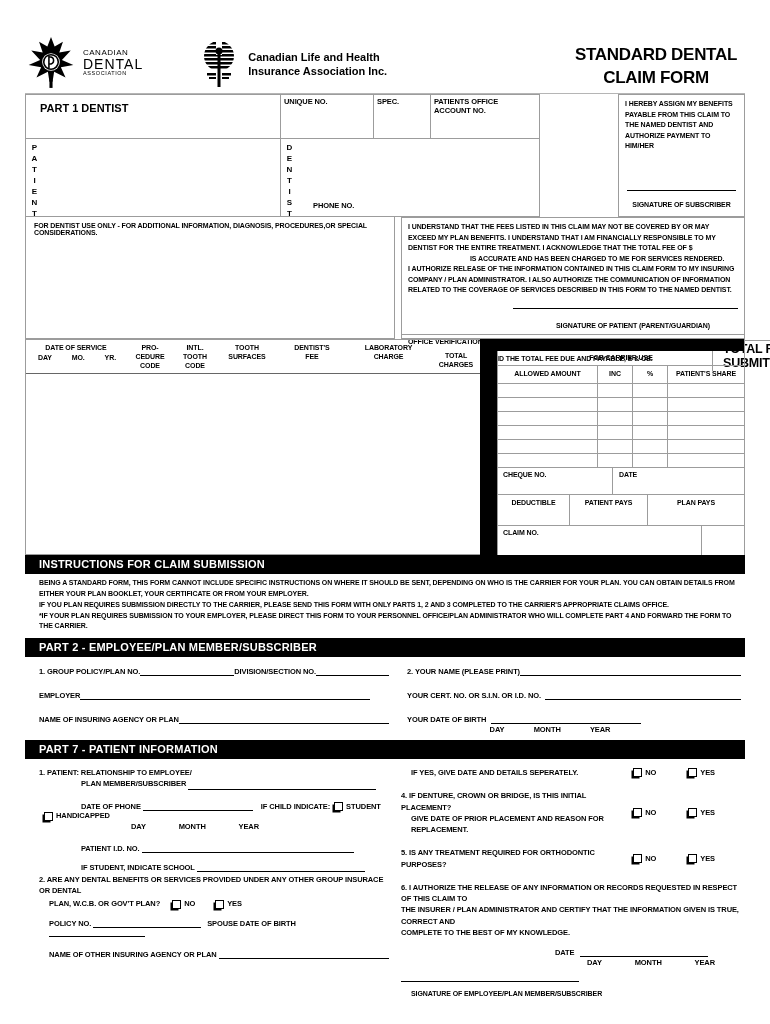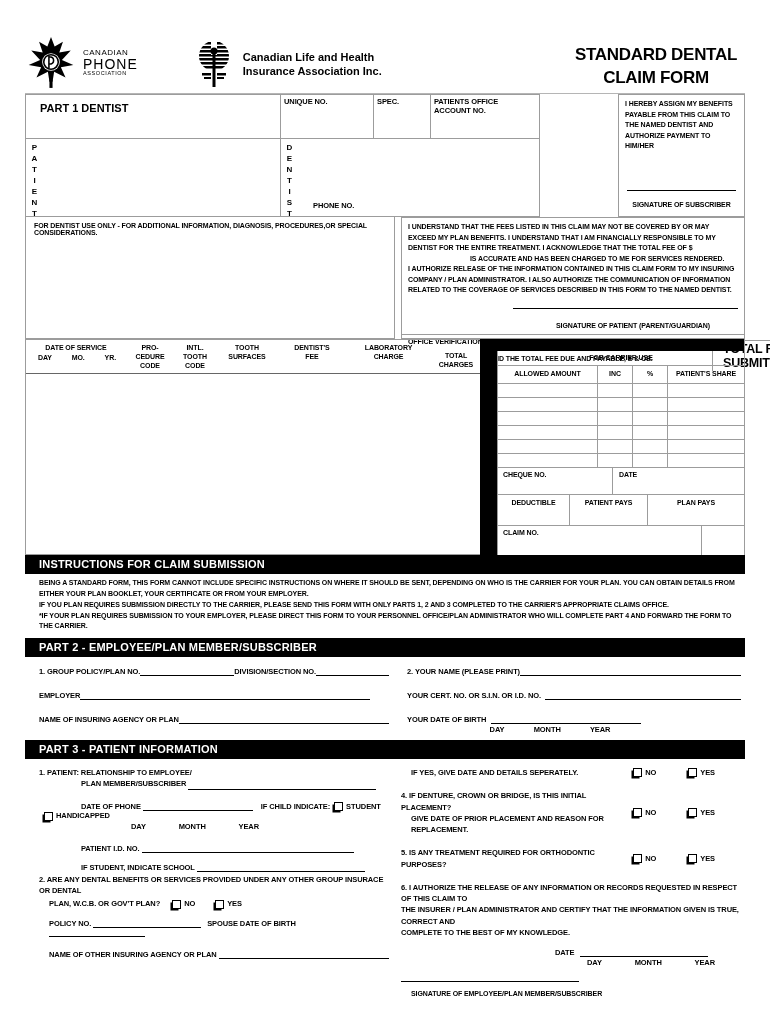--- a/index.html
+++ b/index.html
@@ -130,21 +130,21 @@
     <div class="cda">
       <svg width="52" height="54" viewBox="0 0 100 104">
         <path fill="#000" d="M50 2 L57 20 L73 11 L66 32 L88 28 L71 46 L93 56 L69 60 L78 80 L56 69 L53 88 L47 88 L44 69 L22 80 L31 60 L7 56 L29 46 L12 28 L34 32 L27 11 L43 20 Z"></path>
         <rect x="47" y="84" width="6" height="16" fill="#000"></rect>
         <circle cx="50" cy="50" r="17" fill="#fff"></circle>
         <circle cx="50" cy="50" r="14" fill="none" stroke="#000" stroke-width="3"></circle>
         <path d="M46 38 L46 62 M46 40 C58 40 58 54 46 54" fill="none" stroke="#000" stroke-width="3"></path>
       </svg>
       <div class="cda-text">
         <div class="cda-l1">CANADIAN</div>
-        <div class="cda-l2">PHONE</div>
+        <div class="cda-l2">DENTAL</div>
         <div class="cda-l3">ASSOCIATION</div>
       </div>
     </div>
     <div class="clhia">
       <svg width="42" height="50" viewBox="0 0 84 100">
         <defs>
             <clipPath id="gc">
               <circle cx="42" cy="32" r="30"></circle>
             </clipPath>
           </defs>
@@ -353,21 +353,21 @@
         <span class="fill" style="width:150px;margin-left:5px"></span>
       </div>
       <div class="dmy lbl">
         <span>DAY</span>
         <span>MONTH</span>
         <span>YEAR</span>
       </div>
     </div>
   </div>
 
-  <div class="bar">PART 3 - PATIENT INFORMATION</div>
+  <div class="bar">PART 7 - PATIENT INFORMATION</div>
   <div class="p3">
     <div class="p3l">
       <div class="qtext lbl">
         <div>1. PATIENT: RELATIONSHIP TO EMPLOYEE/</div>
         <div class="ind"><span>PLAN MEMBER/SUBSCRIBER</span>
           <span class="fill" style="width:188px"></span></div>
       </div>
       <div style="margin-top:12px" class="lbl">
         <span class="ind" style="padding-left:42px">DATE OF PHONE</span>
         <span class="fill" style="width:110px"></span>

